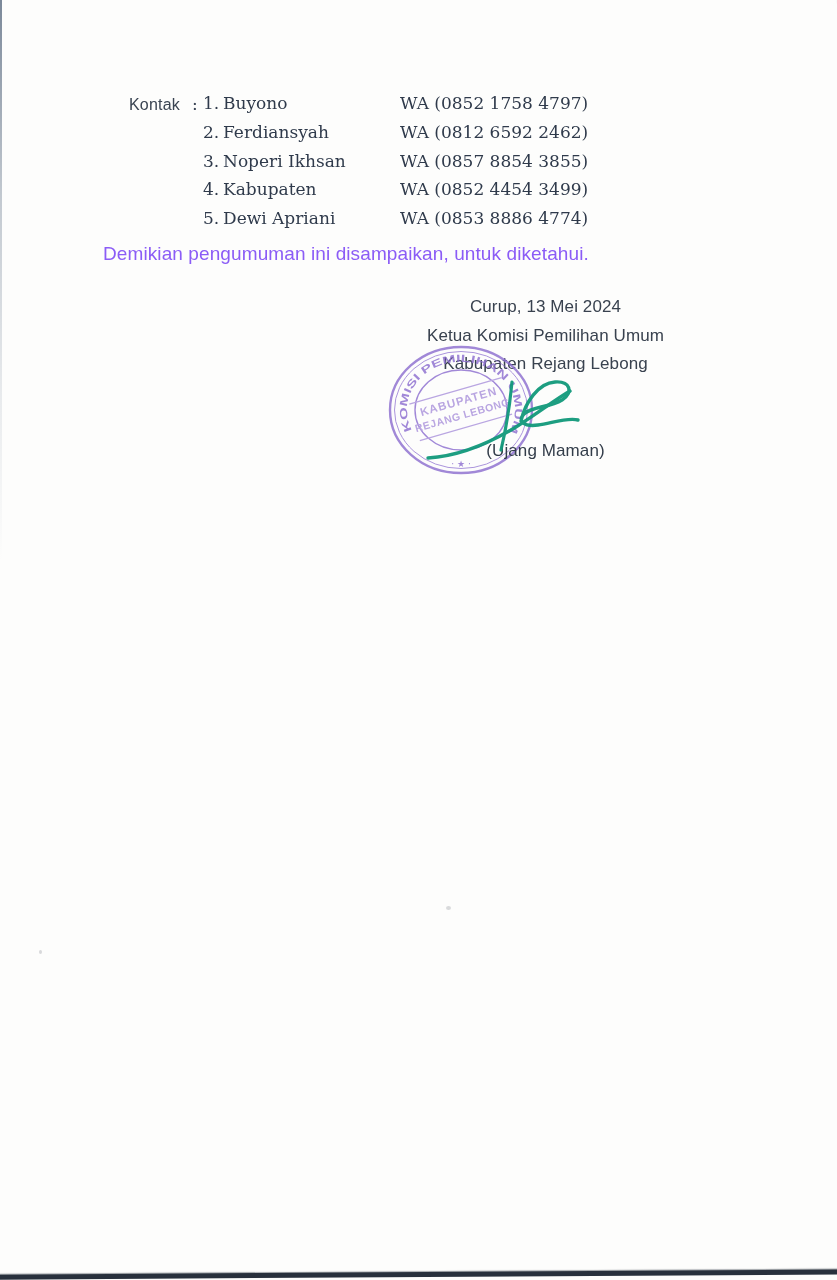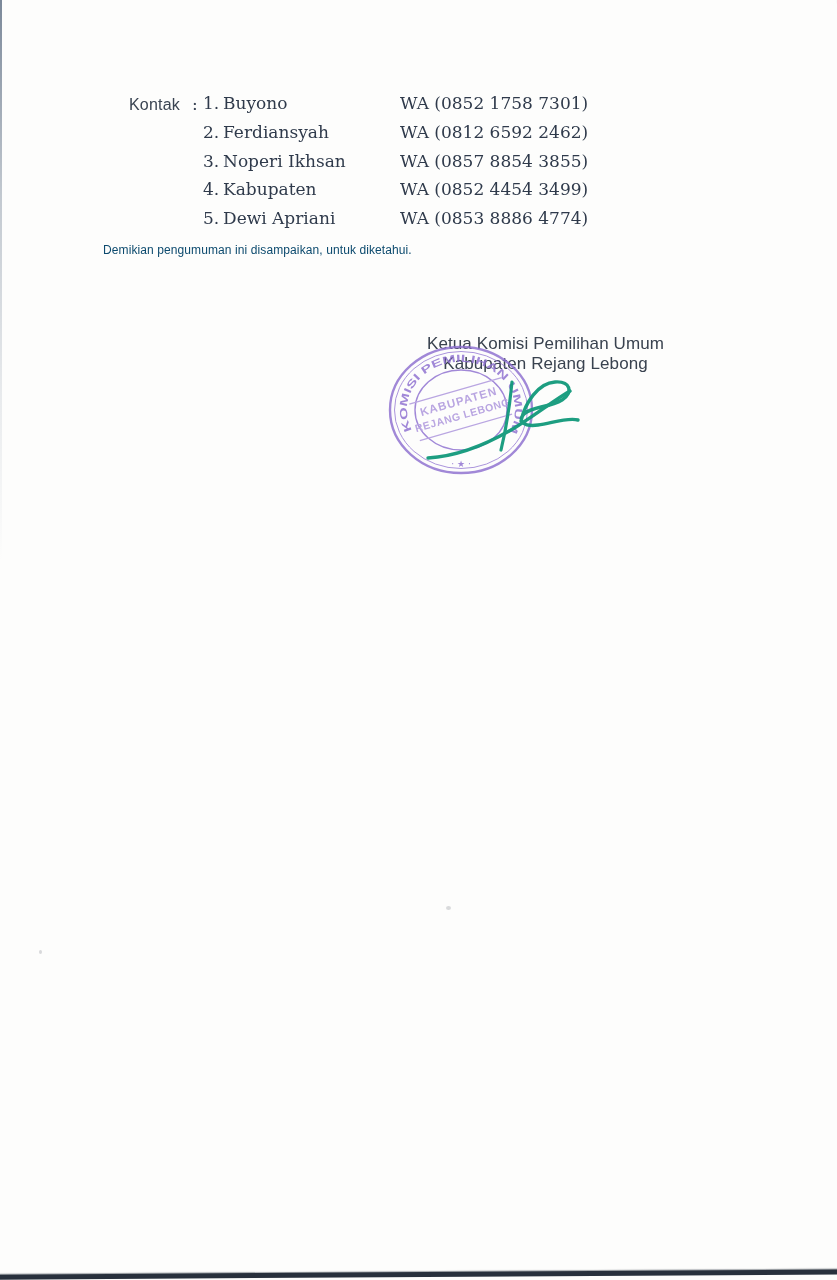--- a/index.html
+++ b/index.html
@@ -47,29 +47,29 @@
   .contact-list{position:absolute;left:203px;top:93px;}
   .contact-row{
     display:grid;grid-template-columns:20px 177px auto;
     height:28.8px;align-items:start;
     font-family:"DejaVu Serif",serif;font-size:17px;color:#2f3a4b;
   }
   .contact-row .num{text-align:left;}
   
   .closing-line{
     position:absolute;left:103px;top:243px;
-    font-size:12px;color:#0c4a6e;letter-spacing:.1px;
+    font-size:19px;color:#8b5cf6;letter-spacing:.1px;
   }
   
   .signoff-line{
     position:absolute;left:408px;width:275px;text-align:center;
     font-size:17px;color:#39424f;letter-spacing:.1px;
   }
   .line-date{top:297px;}
-  .line-title1{top:334px;}
+  .line-title1{top:326px;}
   .line-title2{top:354px;}
   .signer-name{top:441px;font-size:17px;color:#333d4a;z-index:3;}
 
   
   .stamp-svg{position:absolute;left:387px;top:344px;z-index:2;opacity:.82;}
   .signature-svg{position:absolute;left:418px;top:377px;z-index:4;opacity:.95;}
 </style>
 </head>
 <body>
 
@@ -81,21 +81,21 @@
   <div class="speck speck-2"></div>
   <div class="scan-bottom-edge"></div>
 
   <div class="contact-label">Kontak</div>
   <div class="contact-colon">:</div>
 
   <div class="contact-list">
     <div class="contact-row">
       <span class="num">1.</span>
       <span>Buyono</span>
-      <span>WA (0852 1758 7301)</span>
+      <span>WA (0852 1758 4797)</span>
     </div>
     <div class="contact-row">
       <span class="num">2.</span>
       <span>Ferdiansyah</span>
       <span>WA (0812 6592 2462)</span>
     </div>
     <div class="contact-row">
       <span class="num">3.</span>
       <span>Noperi Ikhsan</span>
       <span>WA (0857 8854 3855)</span>
@@ -107,22 +107,24 @@
     </div>
     <div class="contact-row">
       <span class="num">5.</span>
       <span>Dewi Apriani</span>
       <span>WA (0853 8886 4774)</span>
     </div>
   </div>
 
   <div class="closing-line">Demikian pengumuman ini disampaikan, untuk diketahui.</div>
 
+  <div class="signoff-line line-date">Curup, 13 Mei 2024</div>
   <div class="signoff-line line-title1">Ketua Komisi Pemilihan Umum</div>
   <div class="signoff-line line-title2">Kabupaten Rejang Lebong</div>
+  <div class="signoff-line signer-name">(Ujang Maman)</div>
 
   <svg class="stamp-svg" width="148" height="133" viewBox="0 0 148 133">
     <ellipse cx="74" cy="66" rx="71" ry="63" fill="none" stroke-width="2.4" stroke="#8d6fd0"></ellipse>
     <ellipse cx="74" cy="66" rx="66.5" ry="58.5" fill="none" stroke-width="0.9" stroke="#8d6fd0"></ellipse>
     <ellipse cx="74" cy="66" rx="46" ry="40" fill="none" stroke-width="1.4" stroke="#8d6fd0"></ellipse>
     <path id="stamp-arc" d="M 25.1 86.3 A 54 48 0 1 1 122.9 86.3" fill="none" stroke="none"></path>
     <text font-family="Liberation Sans, sans-serif" font-size="10.5" font-weight="bold" fill="#8d6fd0">
       <textPath href="#stamp-arc" startOffset="0" textLength="204" lengthAdjust="spacingAndGlyphs">KOMISI PEMILIHAN UMUM</textPath>
     </text>
     <text x="74" y="123" text-anchor="middle" font-family="DejaVu Sans, sans-serif" font-size="9" fill="#8d6fd0">· ★ ·</text>

